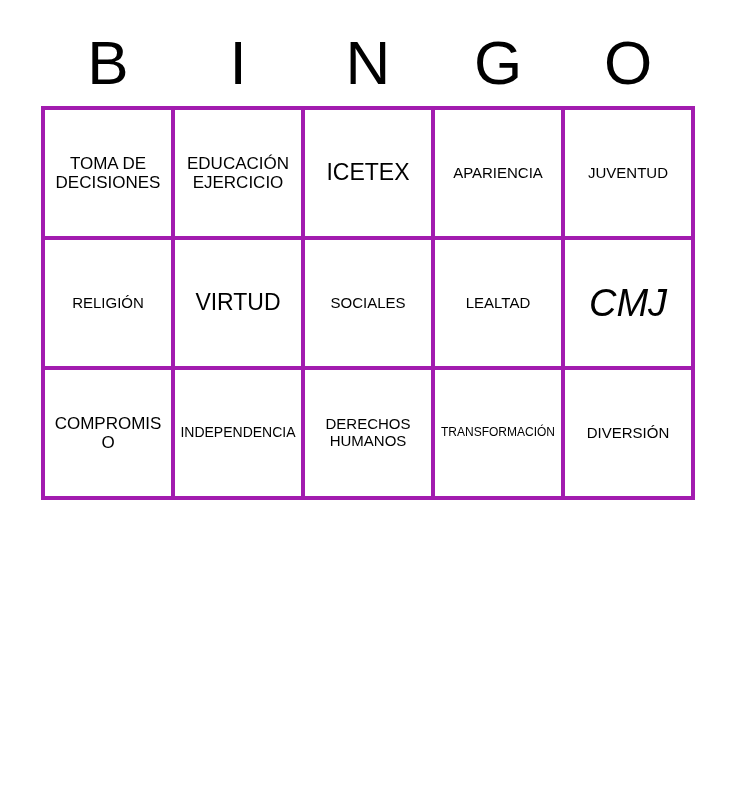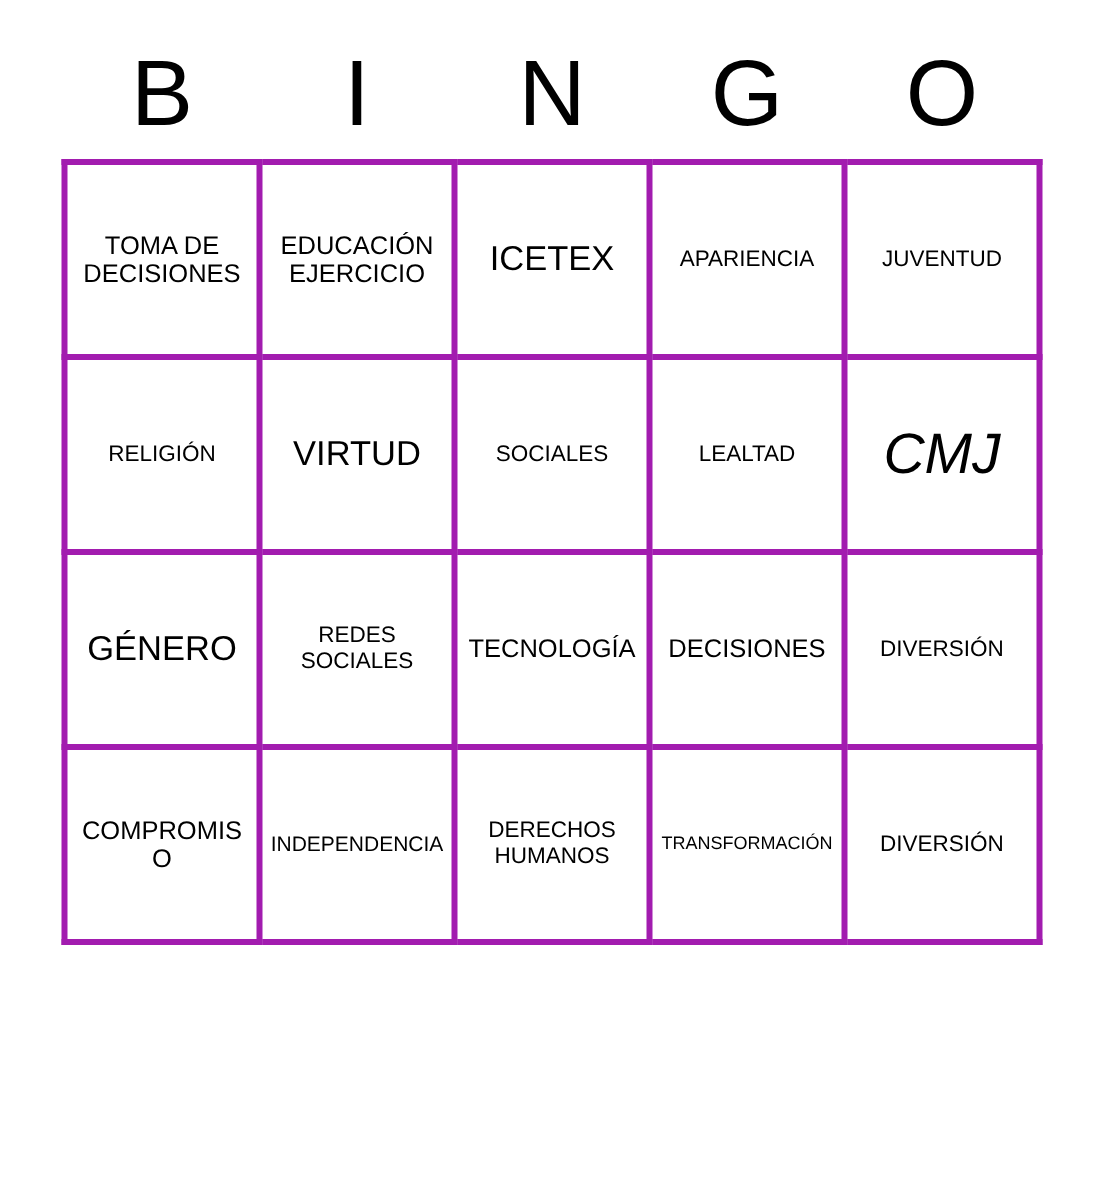--- a/index.html
+++ b/index.html
@@ -119,37 +119,20 @@
           </td>
         <td>
             <span class="cell-text s-md">LEALTAD</span>
           </td>
         <td>
             <span class="cell-text s-xl">CMJ</span>
           </td>
       </tr>
       <tr>
         <td>
-            <span class="cell-text s-lg">GÉNERO</span>
-          </td>
-        <td>
-            <span class="cell-text s-md">REDES SOCIALES</span>
-          </td>
-        <td>
-            <span class="cell-text s-sm">TECNOLOGÍA</span>
-          </td>
-        <td>
-            <span class="cell-text s-sm">DECISIONES</span>
-          </td>
-        <td>
-            <span class="cell-text s-md">DIVERSIÓN</span>
-          </td>
-      </tr>
-      <tr>
-        <td>
             <span class="cell-text s-sm">COMPROMISO</span>
           </td>
         <td>
             <span class="cell-text s-xs">INDEPENDENCIA</span>
           </td>
         <td>
             <span class="cell-text s-md">DERECHOS HUMANOS</span>
           </td>
         <td>
             <span class="cell-text s-xxs">TRANSFORMACIÓN</span>

